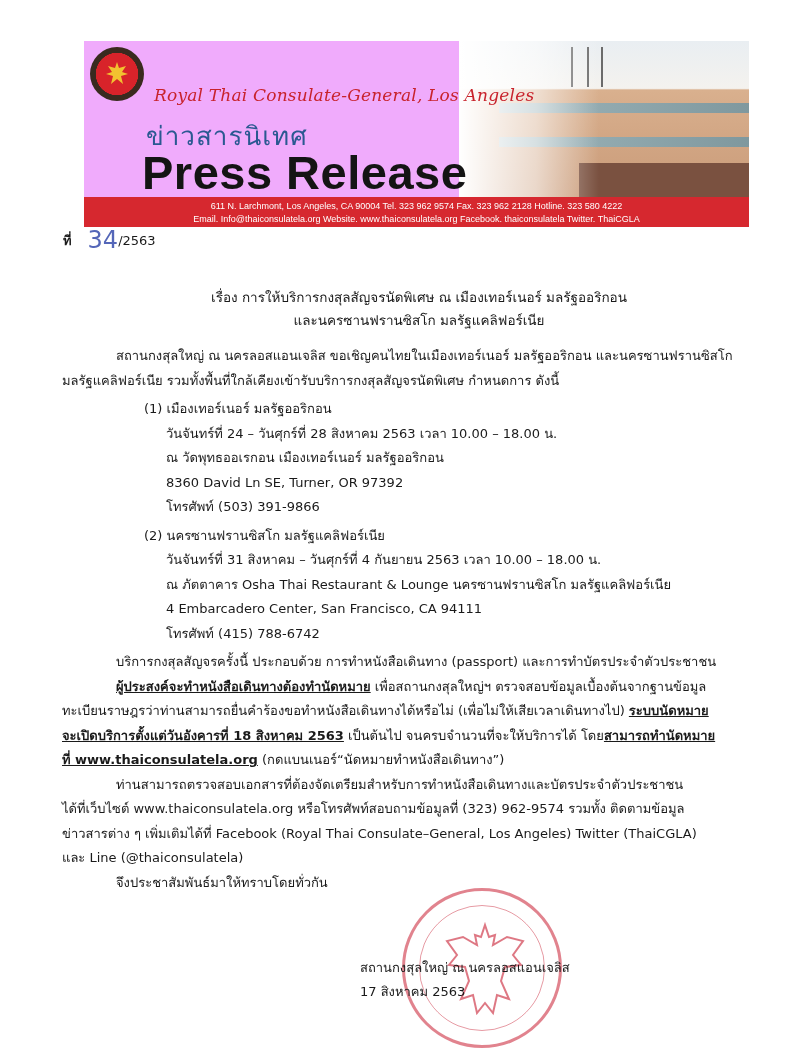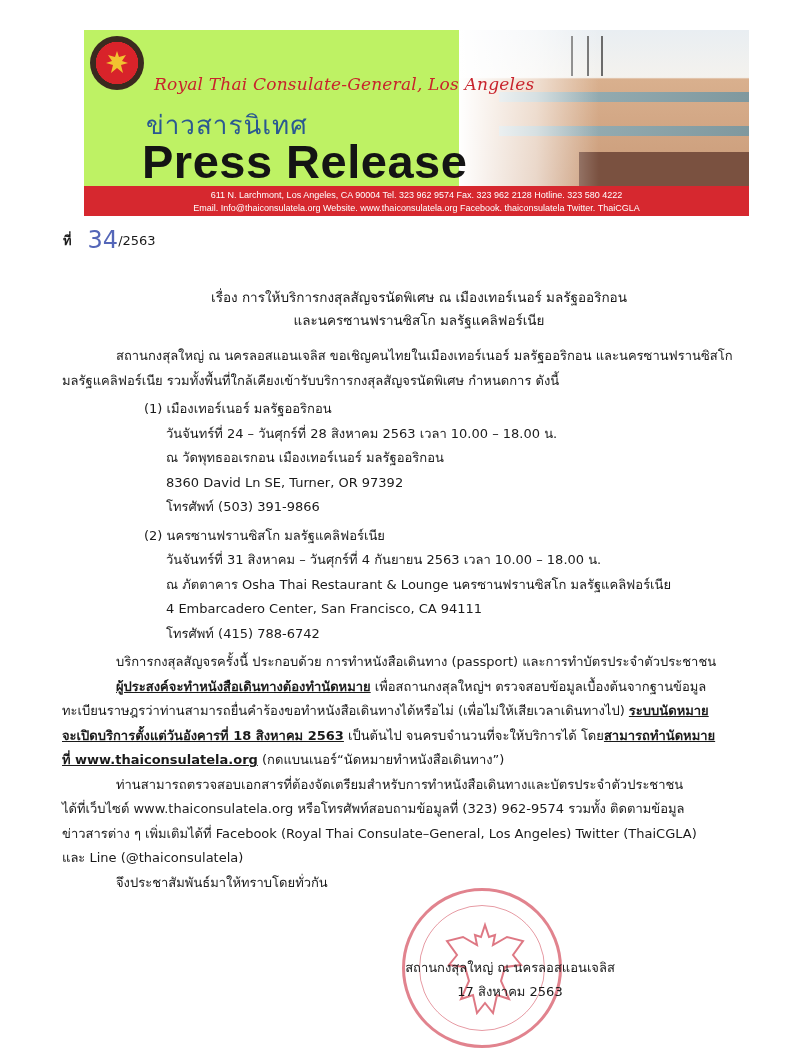--- a/index.html
+++ b/index.html
@@ -2,22 +2,22 @@
 <html><head>
 <meta charset="utf-8">
 <style>
   html, body { margin: 0; padding: 0; background: #ffffff; }
   body {
     width: 810px; height: 1056px; position: relative; overflow: hidden;
     font-family: "DejaVu Sans", sans-serif; color: #1a1a1a;
   }
   
   .banner {
-    position: absolute; left: 84px; top: 30px; width: 665px; height: 186px;
-    background: #bef264; overflow: hidden;
+    position: absolute; left: 84px; top: 41px; width: 665px; height: 186px;
+    background: #f0abfc; overflow: hidden;
   }
   .building {
     position: absolute; right: 0; top: 0; width: 290px; height: 158px;
     background: linear-gradient(180deg, #e9eef2 0%, #f4f2ee 30%, #d9b08e 31%, #c99a78 100%);
   }
   .building .fade {
     position: absolute; left: 0; top: 0; width: 140px; height: 100%;
     background: linear-gradient(90deg, #ffffff 0%, rgba(255,255,255,0.6) 55%, rgba(255,255,255,0) 100%);
   }
   .building .floor {
@@ -82,21 +82,21 @@
   .stamp {
     position: absolute; left: 402px; top: 888px; width: 160px; height: 160px;
     border: 3px solid rgba(200,30,50,0.55); border-radius: 50%; box-sizing: border-box;
   }
   .stamp::after {
     content: ""; position: absolute; left: 14px; top: 14px; right: 14px; bottom: 14px;
     border: 1.5px solid rgba(200,30,50,0.45); border-radius: 50%;
   }
   .stamp svg { position: absolute; left: 38px; top: 30px; width: 84px; height: 100px; }
   .signature {
-    position: absolute; left: 360px; top: 956px; width: 300px; text-align: center;
+    position: absolute; left: 360px; top: 956px; width: 300px; text-align: left;
     font-size: 13px; line-height: 24px; z-index: 3;
   }
 </style>
 </head>
 <body>
 
 <div class="banner">
   <div class="building">
     <div class="pole" style="left:112px;"></div>
     <div class="pole" style="left:128px;"></div>

